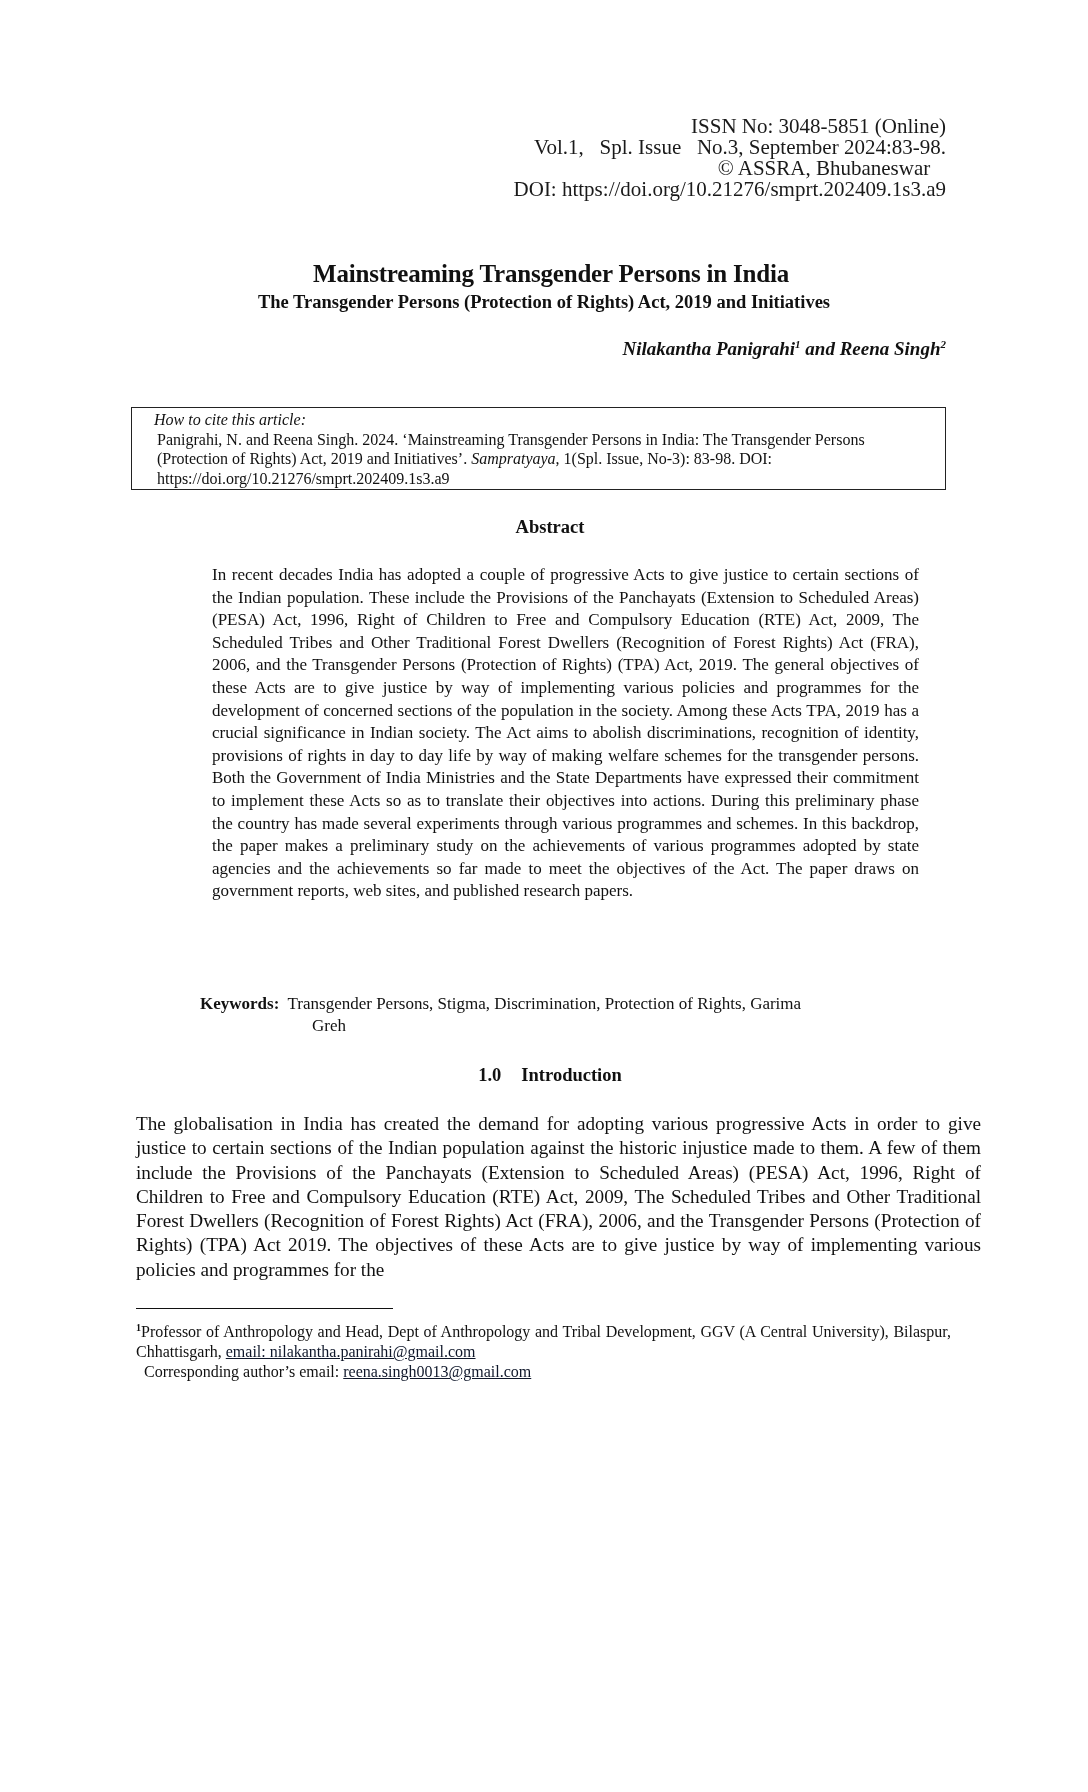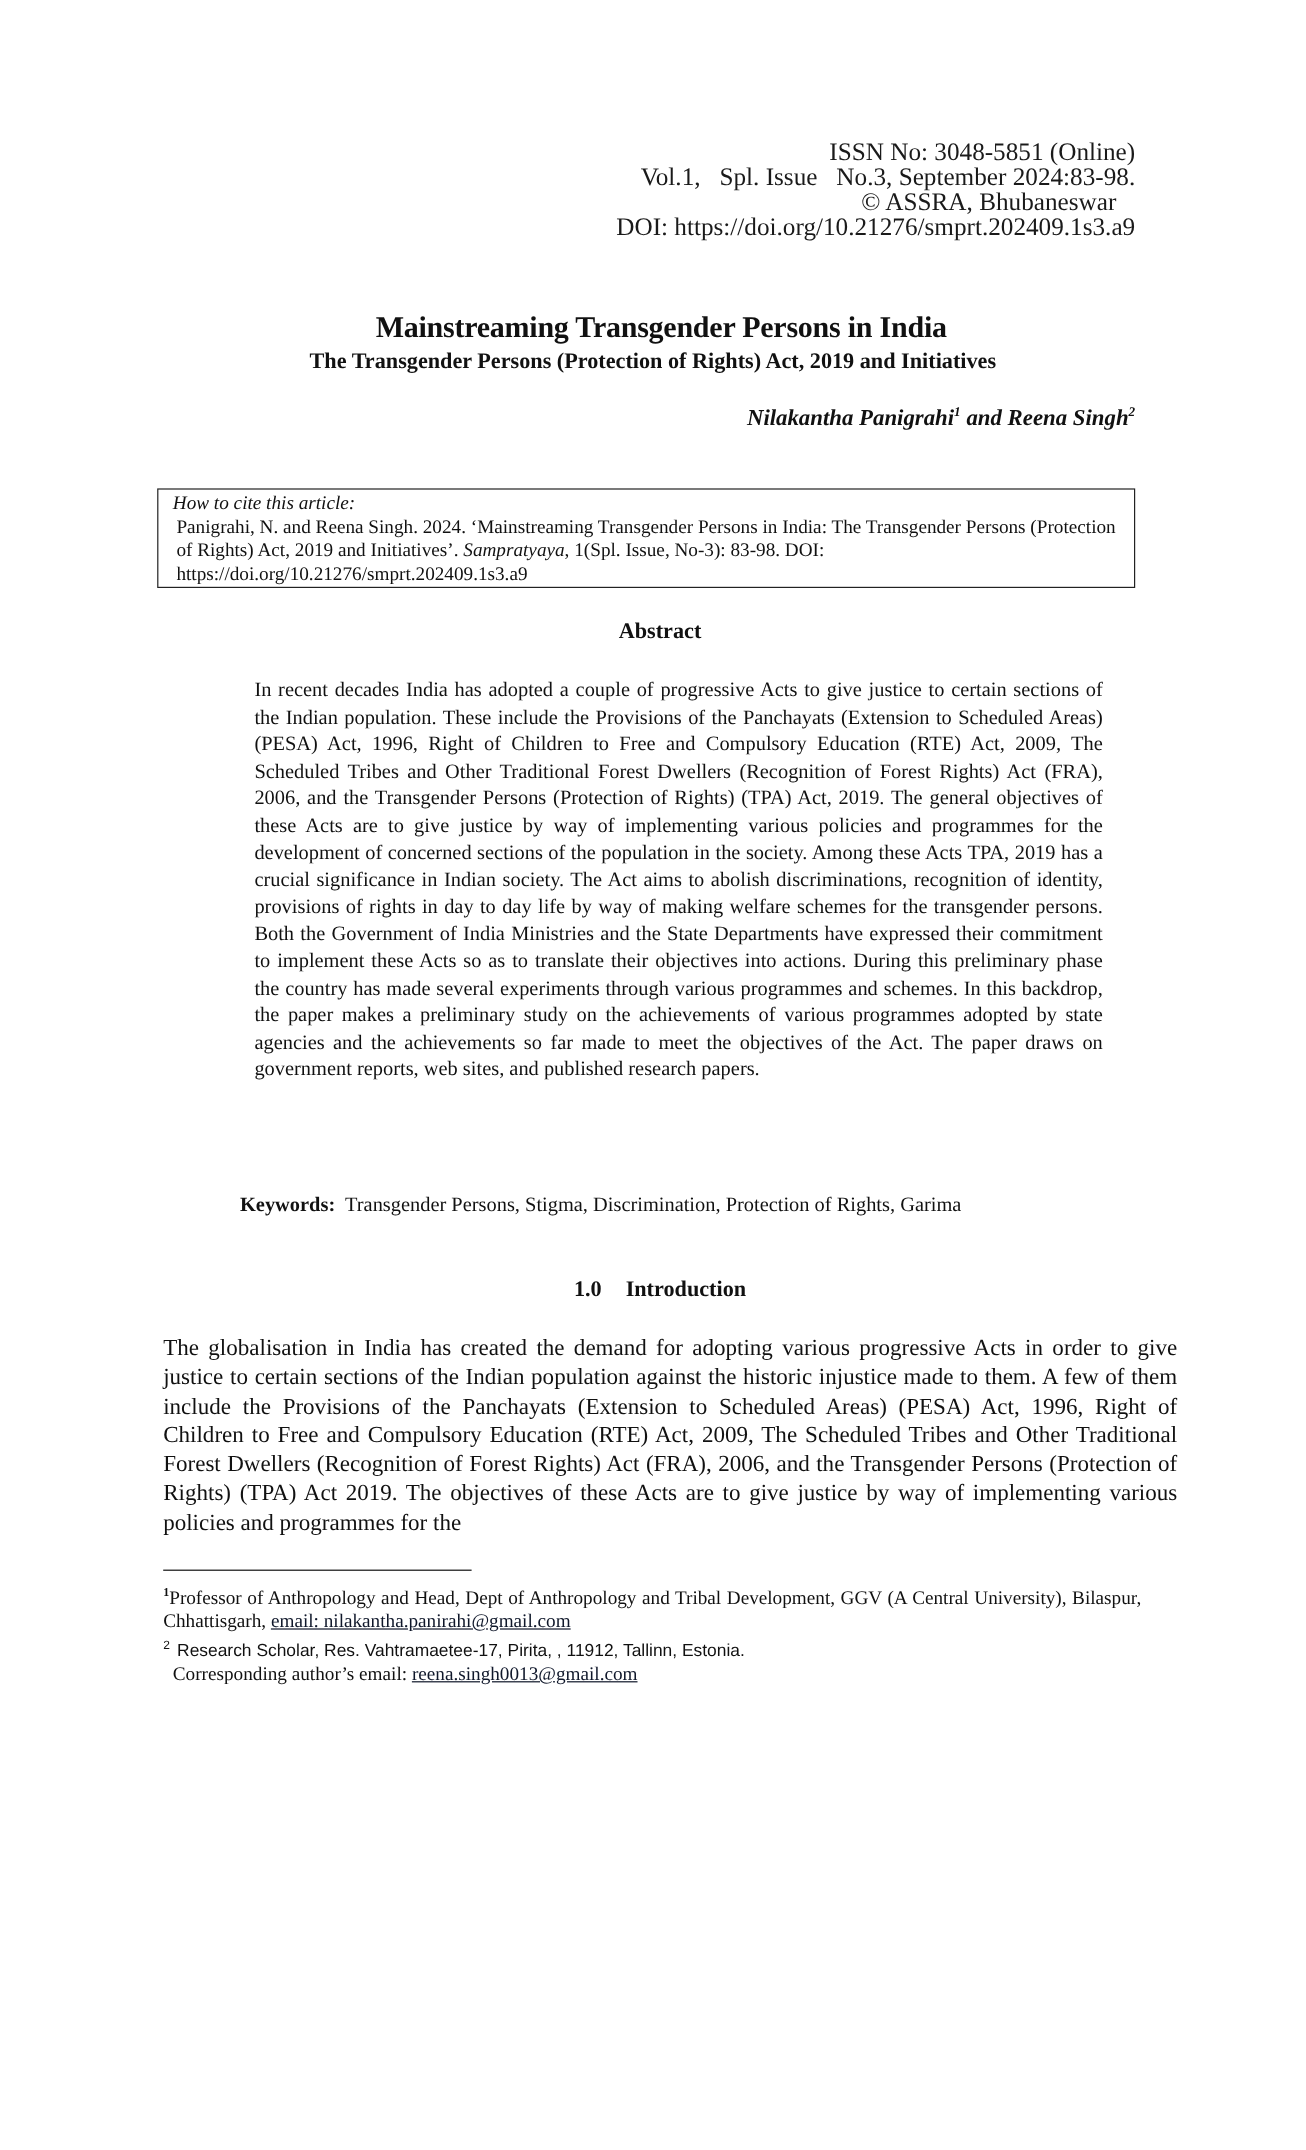--- a/index.html
+++ b/index.html
@@ -21,21 +21,21 @@
     position: absolute; left: 0; width: 1088px; top: 292px; text-align: center;
     font-weight: bold; font-size: 18.5px;
   }
   .authors {
     position: absolute; right: 142px; top: 338px; font-style: italic; font-weight: bold;
     font-size: 19px;
   }
   .authors sup { font-size: 11px; }
   .cite-box {
     position: absolute; left: 131px; top: 407px; width: 815px; height: 83px;
-    border: 1.5px solid #222; box-sizing: border-box; padding: 2px 12px;
+    border: 1.5px solid #222; box-sizing: border-box; padding: 2px 22px;
     font-size: 16px; line-height: 19.5px;
   }
   .cite-box .lbl { font-style: italic; }
   .cite-box .body { padding-left: 3px; }
   .abstract-head {
     position: absolute; left: 0; width: 1088px; top: 517px; text-align: center;
     font-weight: bold; font-size: 18.5px; padding-left: 6px;
   }
   .abstract {
     position: absolute; left: 212px; width: 707px; top: 564px;
@@ -94,25 +94,25 @@
   <div class="lbl">How to cite this article:</div>
   <div class="body"><span>Panigrahi, N. and Reena Singh. 2024. ‘Mainstreaming Transgender Persons in India: The Transgender Persons (Protection of Rights) Act, 2019 and Initiatives’. </span><i>Sampratyaya</i><span>, 1(Spl. Issue, No-3): 83-98. DOI: https://doi.org/10.21276/smprt.202409.1s3.a9</span></div>
 </div>
 
 <div class="abstract-head">Abstract</div>
 <div class="abstract">In recent decades India has adopted a couple of progressive Acts to give justice to certain sections of the Indian population. These include the Provisions of the Panchayats (Extension to Scheduled Areas) (PESA) Act, 1996, Right of Children to Free and Compulsory Education (RTE) Act,  2009, The Scheduled Tribes  and Other Traditional Forest Dwellers (Recognition of Forest Rights) Act (FRA), 2006,   and the Transgender Persons (Protection of Rights) (TPA) Act, 2019. The general objectives of these Acts are to give justice by way of implementing various policies and programmes for the development of concerned sections of the population in the society. Among these Acts TPA, 2019 has a crucial significance in Indian society. The Act aims to abolish discriminations, recognition of identity, provisions of rights in day to day life by way of making welfare schemes for the transgender persons. Both the Government of India Ministries and the State Departments have expressed their commitment to implement these Acts so as to translate their objectives into actions. During this preliminary phase the country has made several experiments through various programmes and schemes. In this backdrop, the paper makes a preliminary study on the achievements of various programmes adopted by state agencies and the achievements so far made to meet the objectives of the Act.  The paper draws on   government reports, web sites, and published research papers.</div>
 
 <div class="keywords">
   <span class="k">Keywords:</span>&nbsp;
   <span>Transgender Persons,   Stigma,   Discrimination, Protection of Rights, Garima</span>
+  <span class="cont">Greh</span>
 </div>
 
 <div class="intro-head">
   <span class="num">1.0</span><span>Introduction</span>
 </div>
 <div class="intro">The globalisation in India has created the demand for adopting various progressive Acts in order to give justice to certain sections of the Indian population against the historic injustice made to them. A few of them include the Provisions of the Panchayats (Extension to Scheduled Areas) (PESA) Act, 1996, Right of Children to Free and Compulsory Education (RTE) Act, 2009, The Scheduled Tribes  and Other Traditional Forest Dwellers (Recognition of Forest Rights) Act (FRA), 2006, and the Transgender Persons (Protection of Rights) (TPA) Act 2019. The objectives of these Acts are to give justice by way of implementing various policies and programmes for the</div>
 
 <div class="fn-rule"></div>
 <div class="footnotes">
   <div class="fn1"><sup>1</sup><span>Professor of Anthropology and Head, Dept of Anthropology and Tribal Development, GGV (A Central University), Bilaspur, Chhattisgarh, </span><a class="link">email: nilakantha.panirahi@gmail.com</a></div>
-  <div class="fn2"><sup>2</sup><span>Research Scholar, Res. Vahtramaetee-17, Pirita, , 11912, Tallinn, Estonia.</span></div>
   <div class="fn3"><span>Corresponding author’s  email: </span><a class="link">reena.singh0013@gmail.com</a></div>
 </div>
 
 </body></html>

